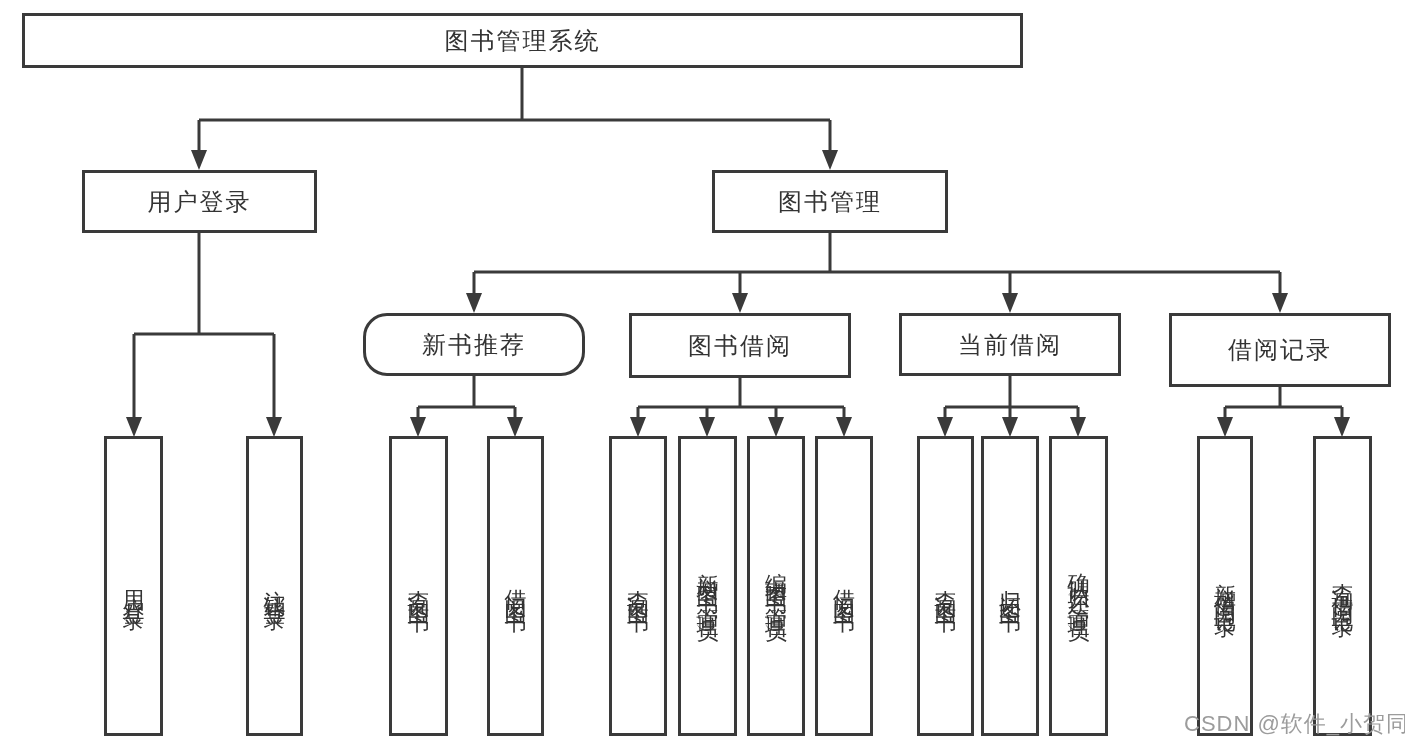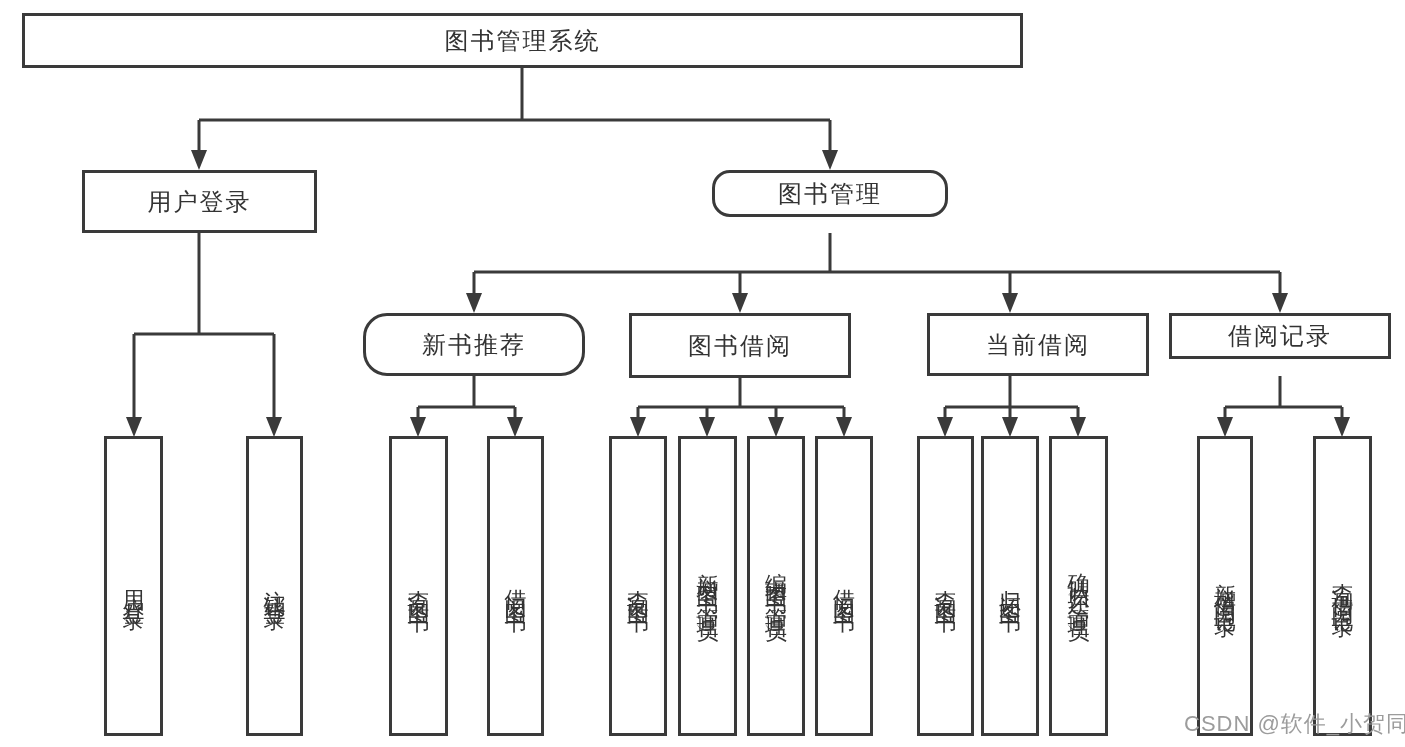--- a/index.html
+++ b/index.html
@@ -110,34 +110,34 @@
     </g>
   </svg>
 
   <div class="hbox" style="left:22px;top:13px;width:1001px;height:55px;">
     <span>图书管理系统</span>
   </div>
 
   <div class="hbox" style="left:82px;top:170px;width:235px;height:63px;">
     <span>用户登录</span>
   </div>
-  <div class="hbox" style="left:712px;top:170px;width:236px;height:47px;border-radius:18px;">
+  <div class="hbox" style="left:712px;top:170px;width:236px;height:63px;">
     <span>图书管理</span>
   </div>
 
   <div class="hbox" style="left:363px;top:313px;width:222px;height:63px;border-radius:24px;">
     <span>新书推荐</span>
   </div>
   <div class="hbox" style="left:629px;top:313px;width:222px;height:65px;">
     <span>图书借阅</span>
   </div>
-  <div class="hbox" style="left:899px;top:313px;width:222px;height:63px;margin-left:28px;">
+  <div class="hbox" style="left:899px;top:313px;width:222px;height:63px;">
     <span>当前借阅</span>
   </div>
-  <div class="hbox" style="left:1169px;top:313px;width:222px;height:46px;">
+  <div class="hbox" style="left:1169px;top:313px;width:222px;height:74px;">
     <span>借阅记录</span>
   </div>
 
   <div class="vbox" style="left:104px;width:59px;">
     <span class="vtext">用户登录</span>
   </div>
   <div class="vbox" style="left:246px;width:57px;">
     <span class="vtext">注销登录</span>
   </div>
 

